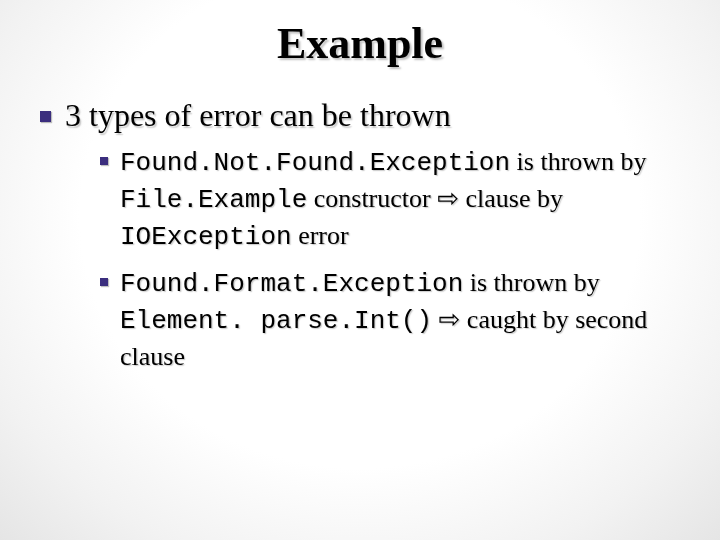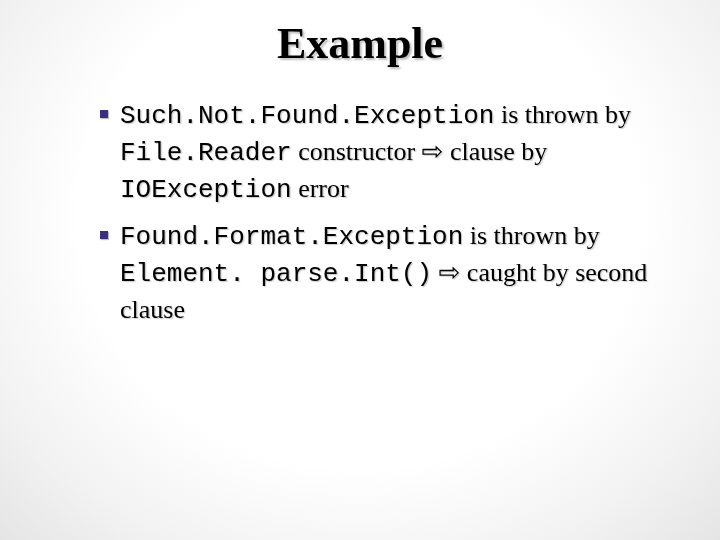--- a/index.html
+++ b/index.html
@@ -69,25 +69,29 @@
     font-family: Arial, "Segoe UI Symbol", sans-serif;
   }
 </style>
 </head>
 <body>
 
 <div class="slide">
 
   <div class="title">Example</div>
 
+  <div class="lvl1">
+    <span class="bullet-sq"></span>
+    <span class="text">3 types of error can be thrown</span>
+  </div>
 
   <div class="lvl2">
     <span class="bullet-sq"></span>
     <span class="text">
-      <span class="mono">Such.Not.Found.Exception</span><span> is thrown by </span><span class="mono">File.Reader</span><span>  constructor </span><span class="arrow">⇨</span><span> clause by </span><span class="mono">IOException</span><span> error</span>
+      <span class="mono">Found.Not.Found.Exception</span><span> is thrown by </span><span class="mono">File.Example</span><span>  constructor </span><span class="arrow">⇨</span><span> clause by </span><span class="mono">IOException</span><span> error</span>
     </span>
   </div>
 
 
   <div class="lvl2">
     <span class="bullet-sq"></span>
     <span class="text">
       <span class="mono">Found.Format.Exception</span><span> is thrown by </span><span class="mono">Element. parse.Int()</span><span> </span><span class="arrow">⇨</span><span> caught by second clause</span>
     </span>
   </div>

